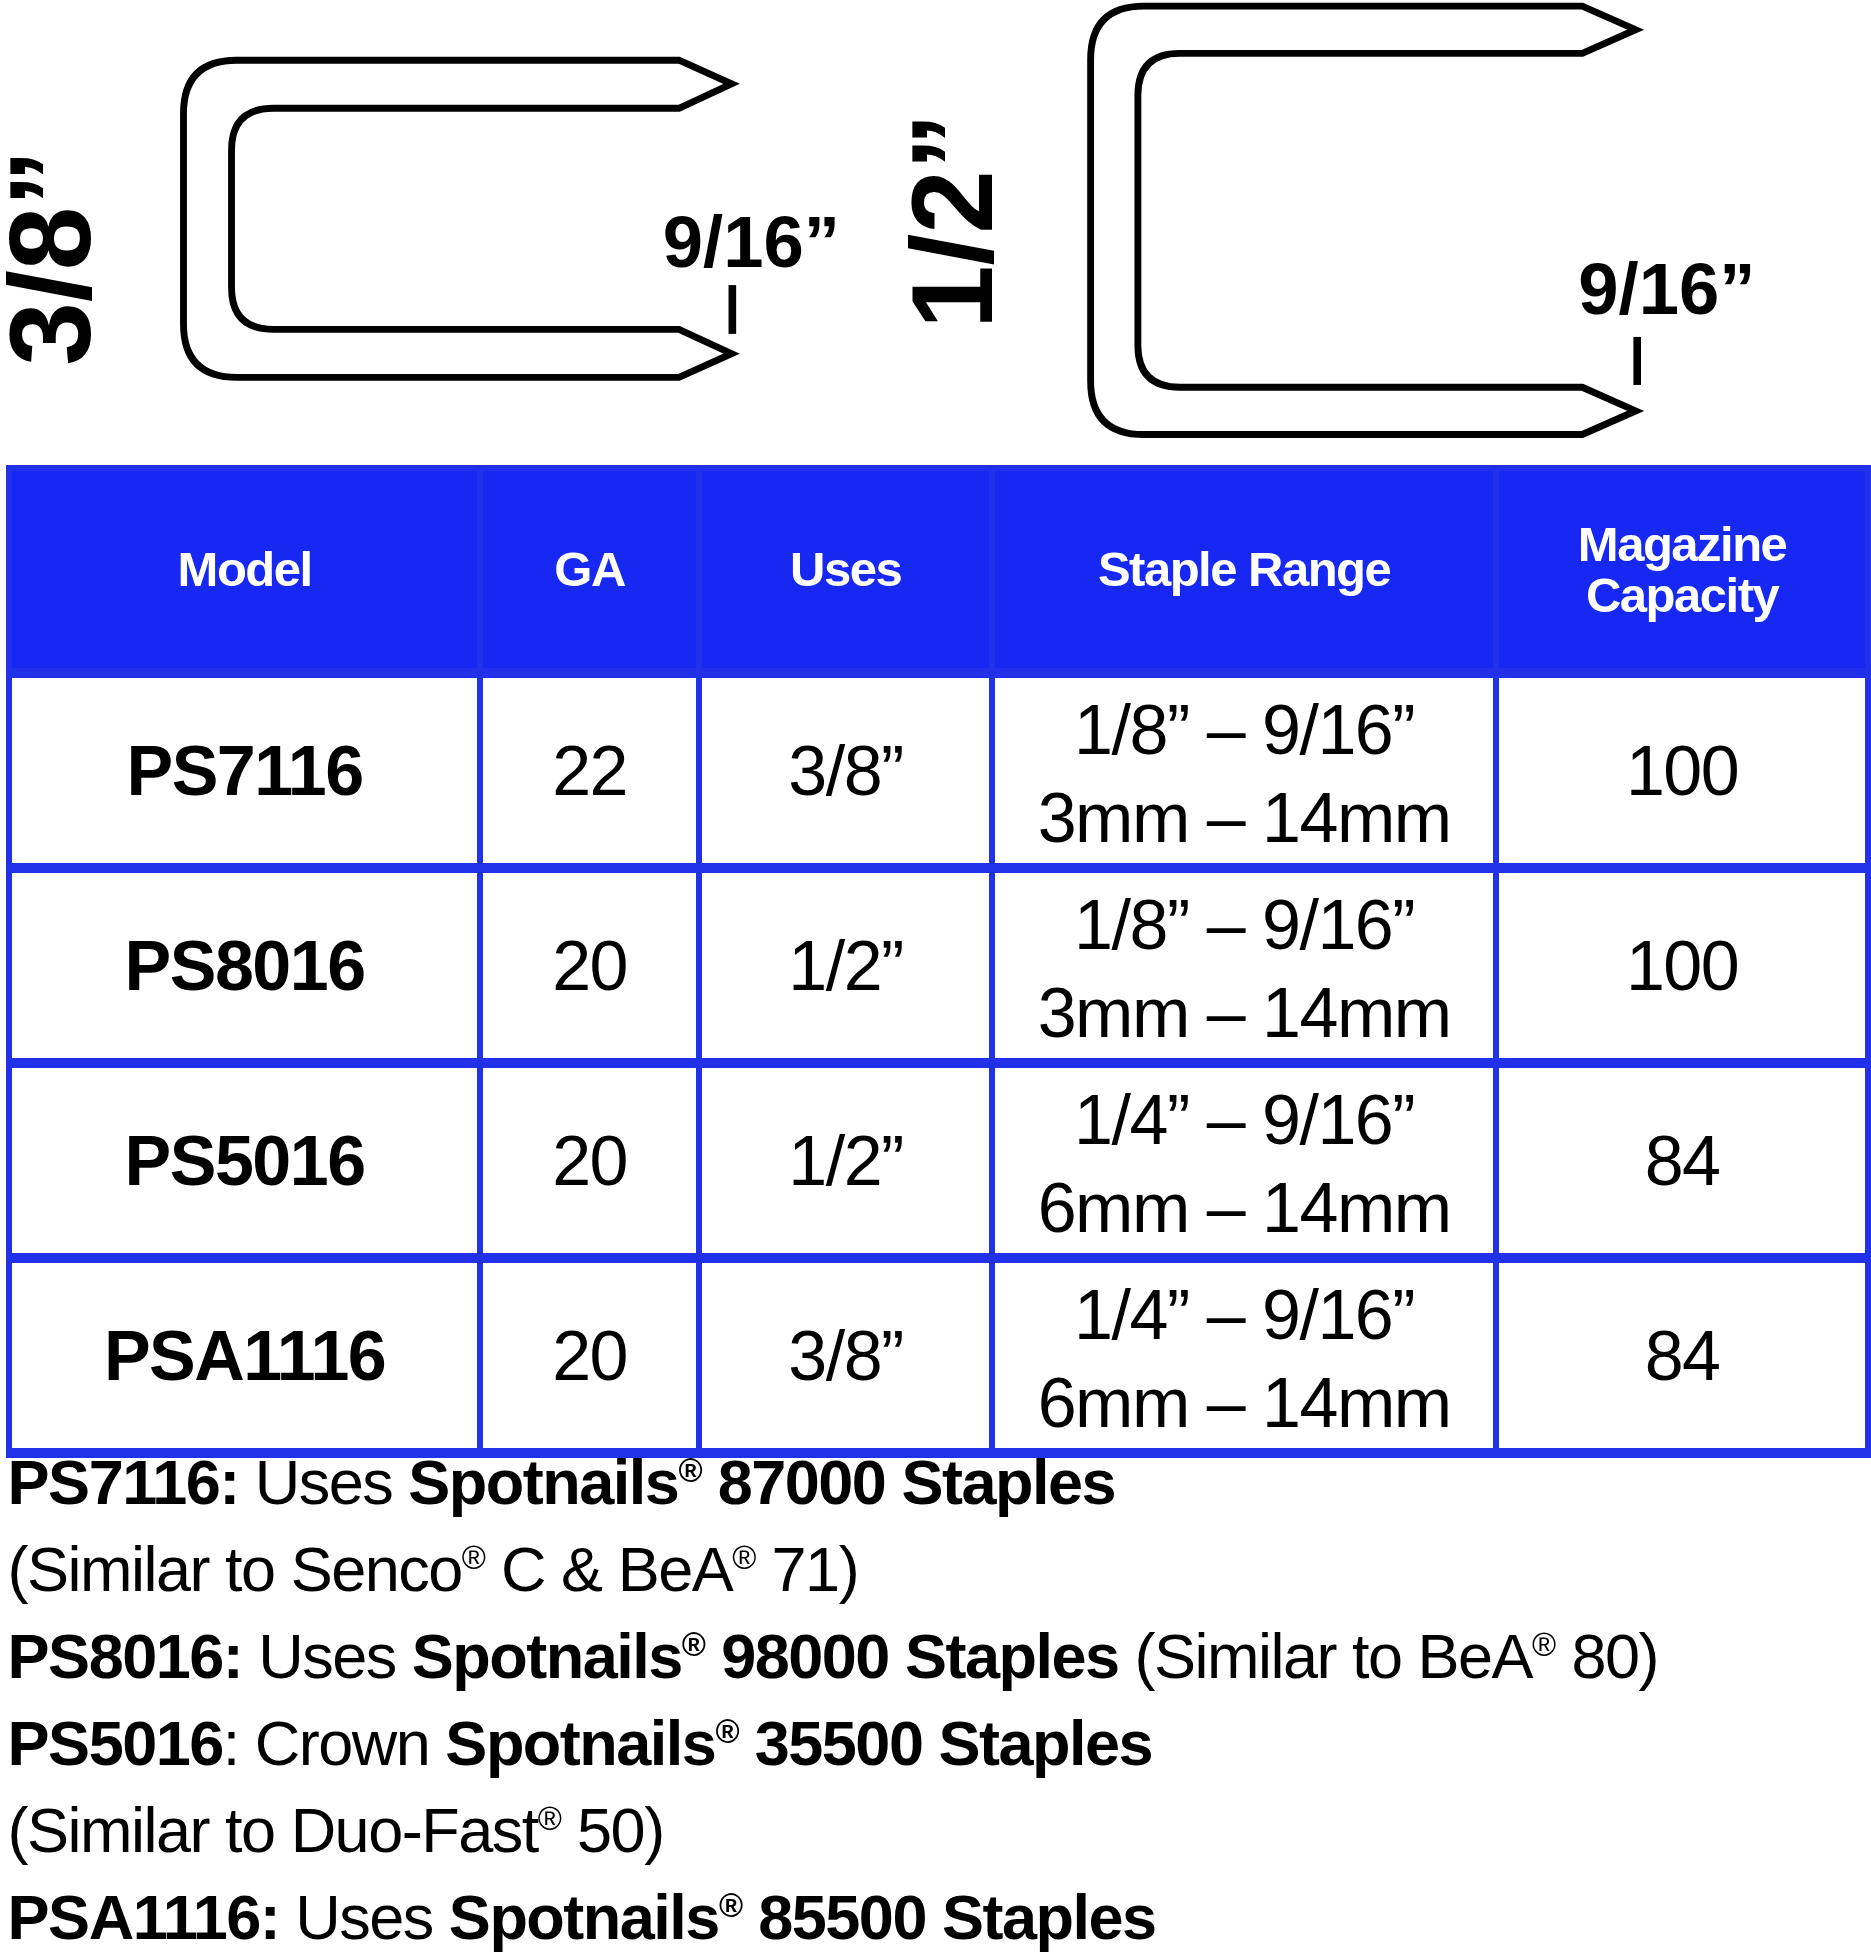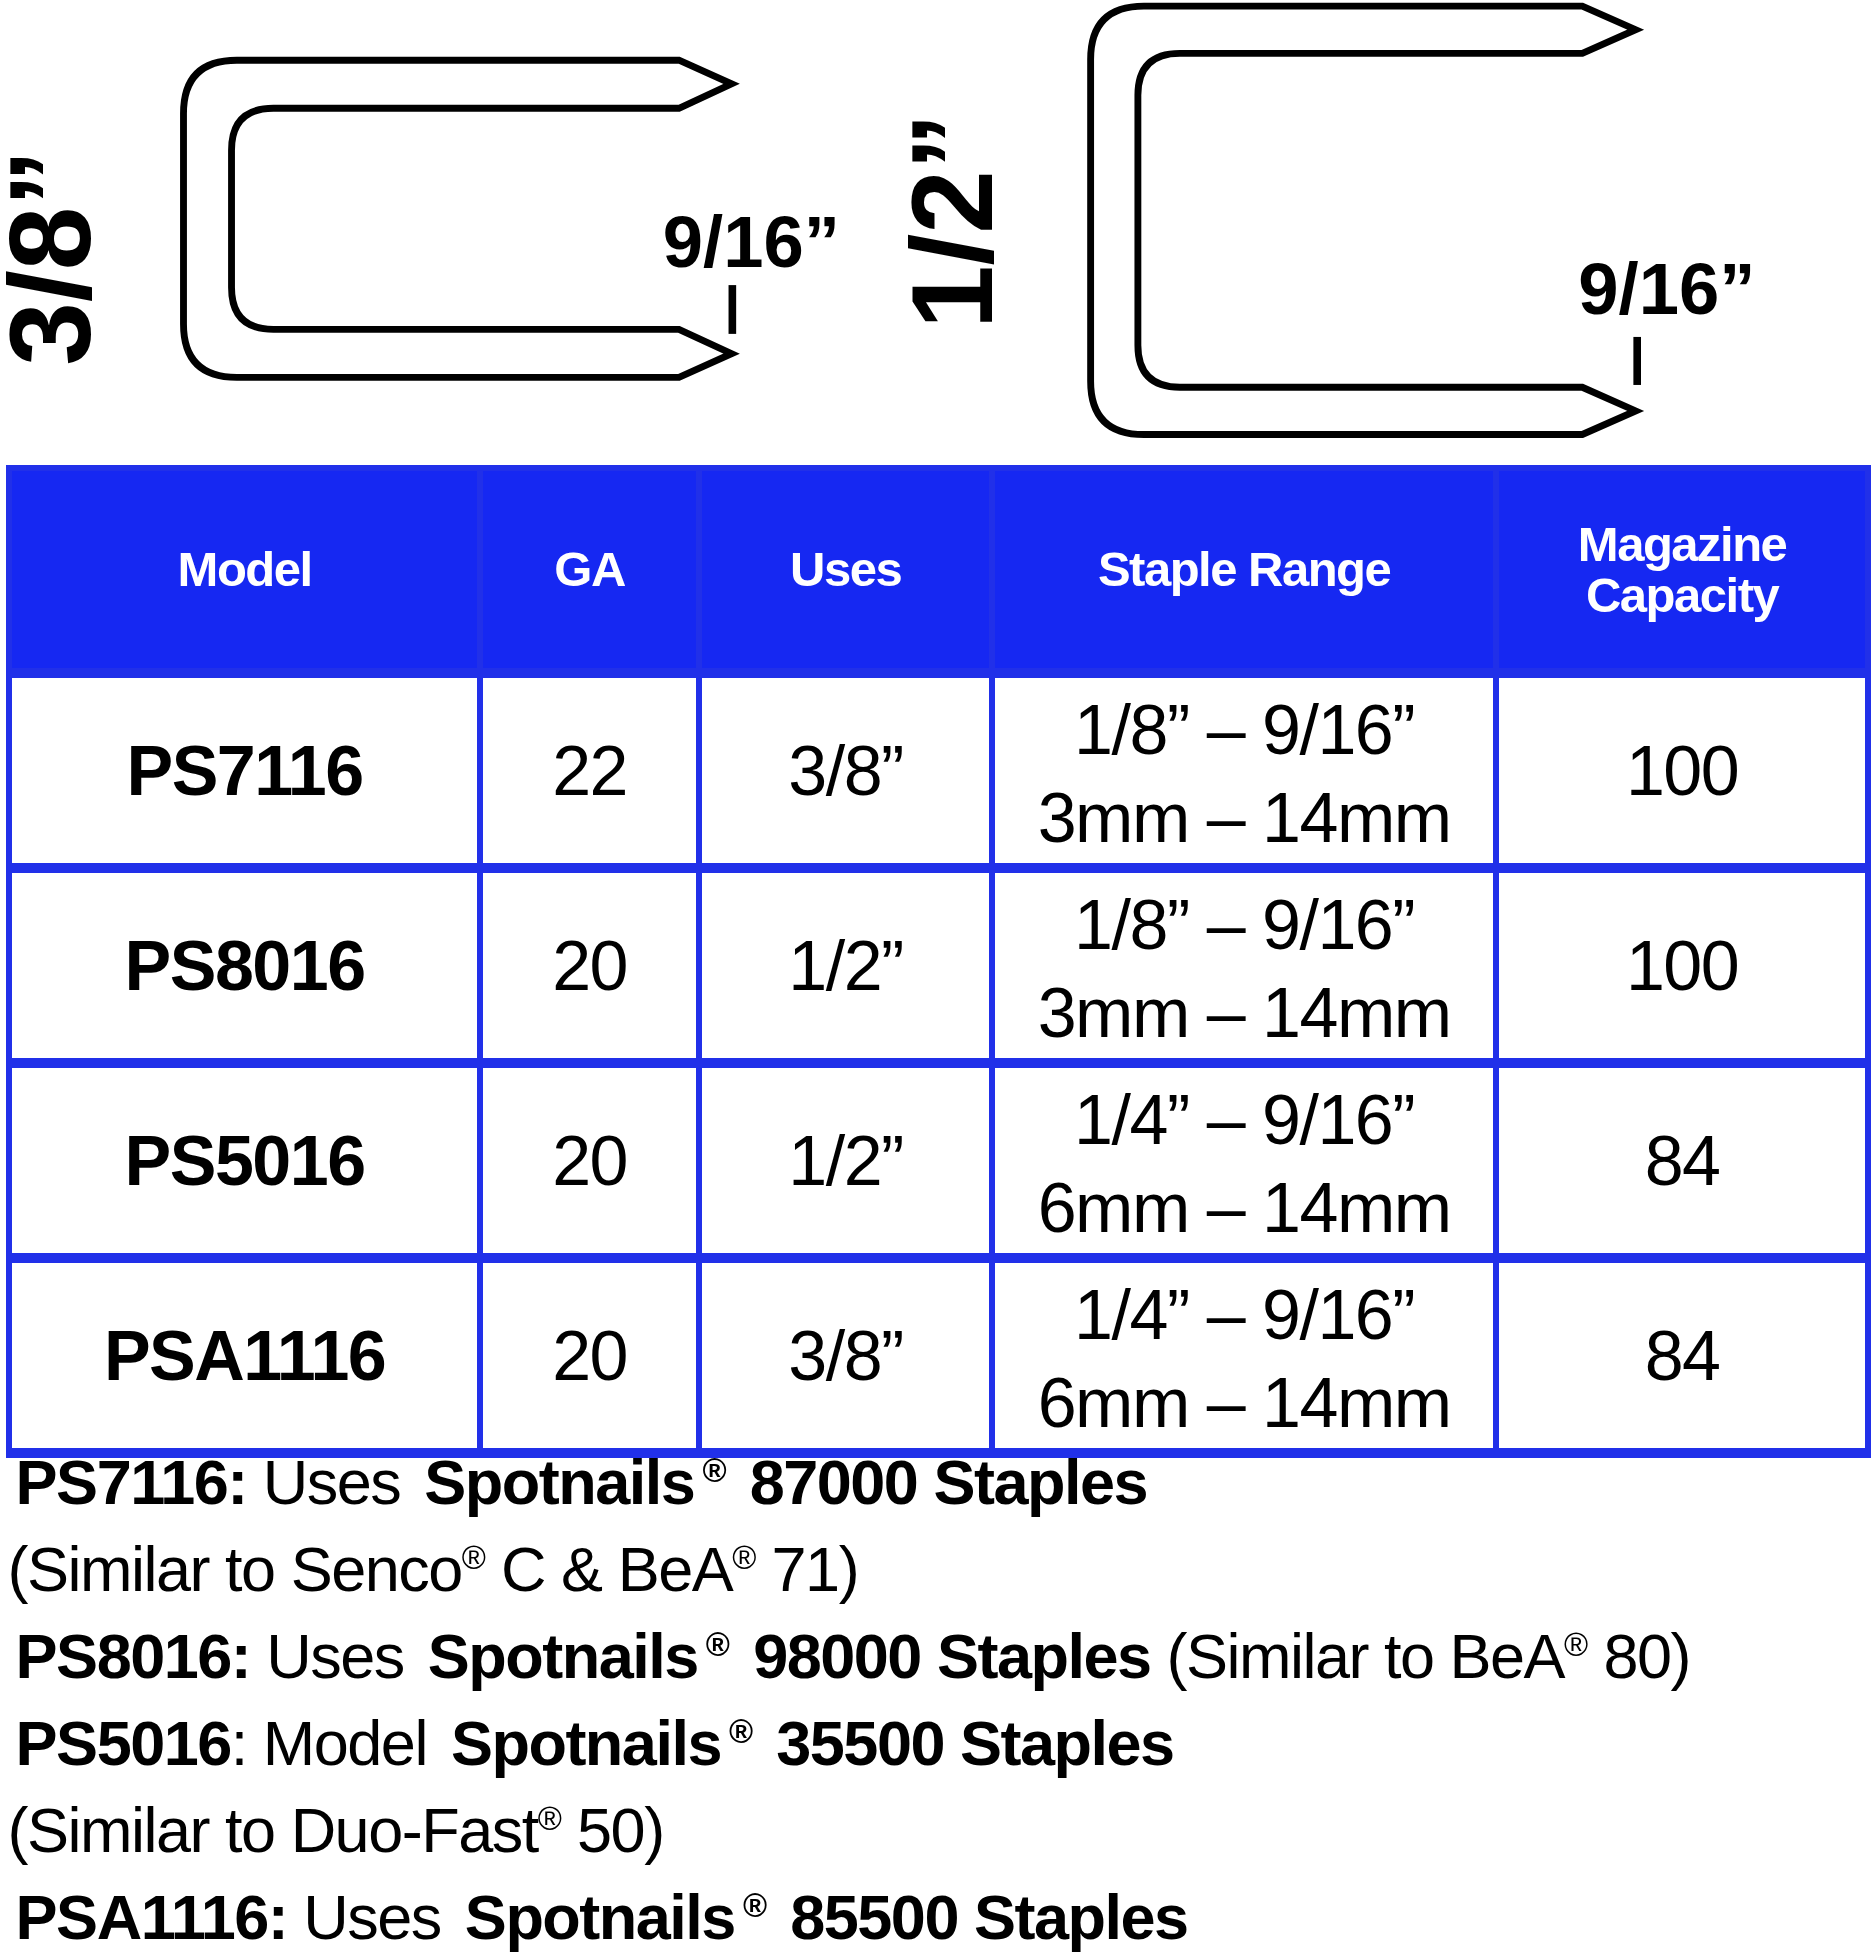--- a/index.html
+++ b/index.html
@@ -36,21 +36,21 @@
   }
   table.spec tbody td { height:185px; font-size:70px; border-top-width:10.7px; border-bottom-width:10.7px; }
   table.spec tbody td.model { font-weight:bold; }
   .range-line { line-height:1.13;margin-top:8px; }
 
   
   .notes {
     position:absolute; top:1433px; left:7.6px; width:1861px;
     font-size:63px; line-height:75px; letter-spacing:-1.5px; white-space:nowrap;
   }
-  .note-line span.b  { font-weight:bold;margin-left:8px; }
+  .note-line span.b  { font-weight:bold; }
   .note-line span.sup { font-size:52%; vertical-align:super; letter-spacing:-0.8px; }
 </style>
 </head>
 <body>
 
 <div class="canvas">
 
   <svg class="diagrams" width="1871" height="465" viewBox="0 0 2453 610">
 
     <path class="staple-path" d="
@@ -138,20 +138,20 @@
         </td>
         <td>84</td>
       </tr>
     </tbody>
   </table>
 
   <div class="notes">
     <div class="note-line"><span class="b">PS7116:</span><span> Uses </span><span class="b">Spotnails</span><span class="b sup">®</span><span class="b"> 87000 Staples</span></div>
     <div class="note-line"><span>(Similar to Senco</span><span class="sup">®</span><span> C &amp; BeA</span><span class="sup">®</span><span> 71)</span></div>
     <div class="note-line"><span class="b">PS8016:</span><span> Uses </span><span class="b">Spotnails</span><span class="b sup">®</span><span class="b"> 98000 Staples</span><span> (Similar to BeA</span><span class="sup">®</span><span> 80)</span></div>
-    <div class="note-line"><span class="b">PS5016</span><span>: Model </span><span class="b">Spotnails</span><span class="b sup">®</span><span class="b"> 35500 Staples</span></div>
+    <div class="note-line"><span class="b">PS5016</span><span>: Crown </span><span class="b">Spotnails</span><span class="b sup">®</span><span class="b"> 35500 Staples</span></div>
     <div class="note-line"><span>(Similar to Duo-Fast</span><span class="sup">®</span><span> 50)</span></div>
     <div class="note-line"><span class="b">PSA1116:</span><span> Uses </span><span class="b">Spotnails</span><span class="b sup">®</span><span class="b"> 85500 Staples</span></div>
     <div class="note-line"></div>
   </div>
 
 </div>
 
 
 </body></html>

